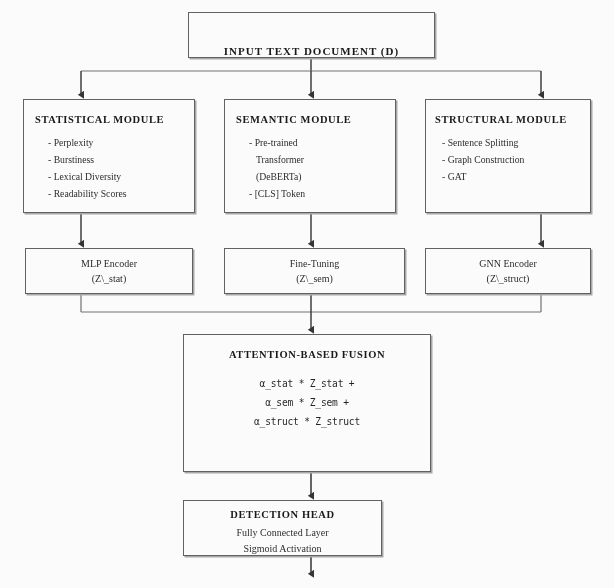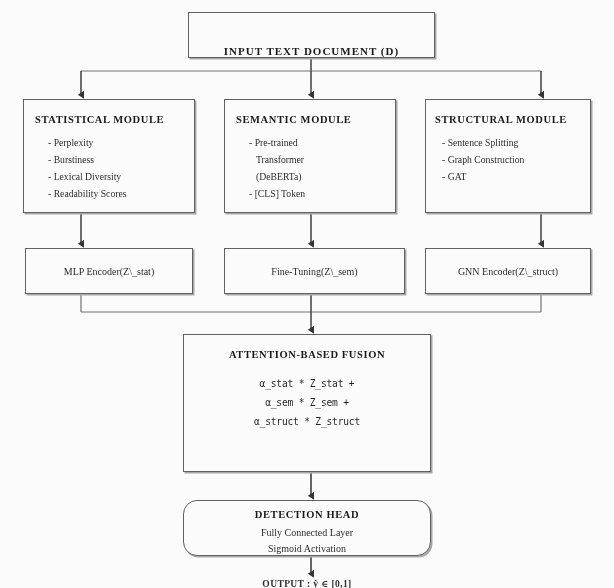--- a/index.html
+++ b/index.html
@@ -76,21 +76,21 @@
     white-space: nowrap;
   }
   .module-item.cont { padding-left: 31px; }
   #module-2 .module-item { padding-left: 16px; }
 
   
   .encoder-box {
     top: 248px;
     height: 46px;
     display: flex;
-    flex-direction: row;
+    flex-direction: column;
     align-items: center;
     justify-content: center;
   }
   #encoder-0 { left: 25px;  width: 168px; }
   #encoder-1 { left: 224px; width: 181px; }
   #encoder-2 { left: 425px; width: 166px; }
   .encoder-box span {
     font-size: 10px;
     line-height: 15px;
     color: #1f1f1f;
@@ -117,23 +117,22 @@
     color: #1b1b1b;
   }
   .formula.fused {
     font-size: 9.4px;
     margin-top: 2px;
   }
 
   
   #detection-box {
     left: 183px; top: 500px;
-    width: 248px; height: 56px;
+    width: 199px; height: 56px;
     padding-top: 8px;
-    border-radius: 14px;
   }
   #detection-box .box-title {
     display: block;
     text-align: center;
     margin-bottom: 5px;
   }
   #detection-box .box-line {
     display: block;
     text-align: center;
     line-height: 16px;
@@ -240,15 +239,14 @@
     <span class="formula">α_sem * Z_sem +</span>
     <span class="formula">α_struct * Z_struct</span>
   </div>
 
   <div class="box" id="detection-box">
     <span class="box-title">DETECTION HEAD</span>
     <span class="box-line">Fully Connected Layer</span>
     <span class="box-line">Sigmoid Activation</span>
   </div>
 
-  <div id="output-label">OUTPUT : ŷ ∈ [0,1]</div>
 
 </div>
 
 </body></html>

